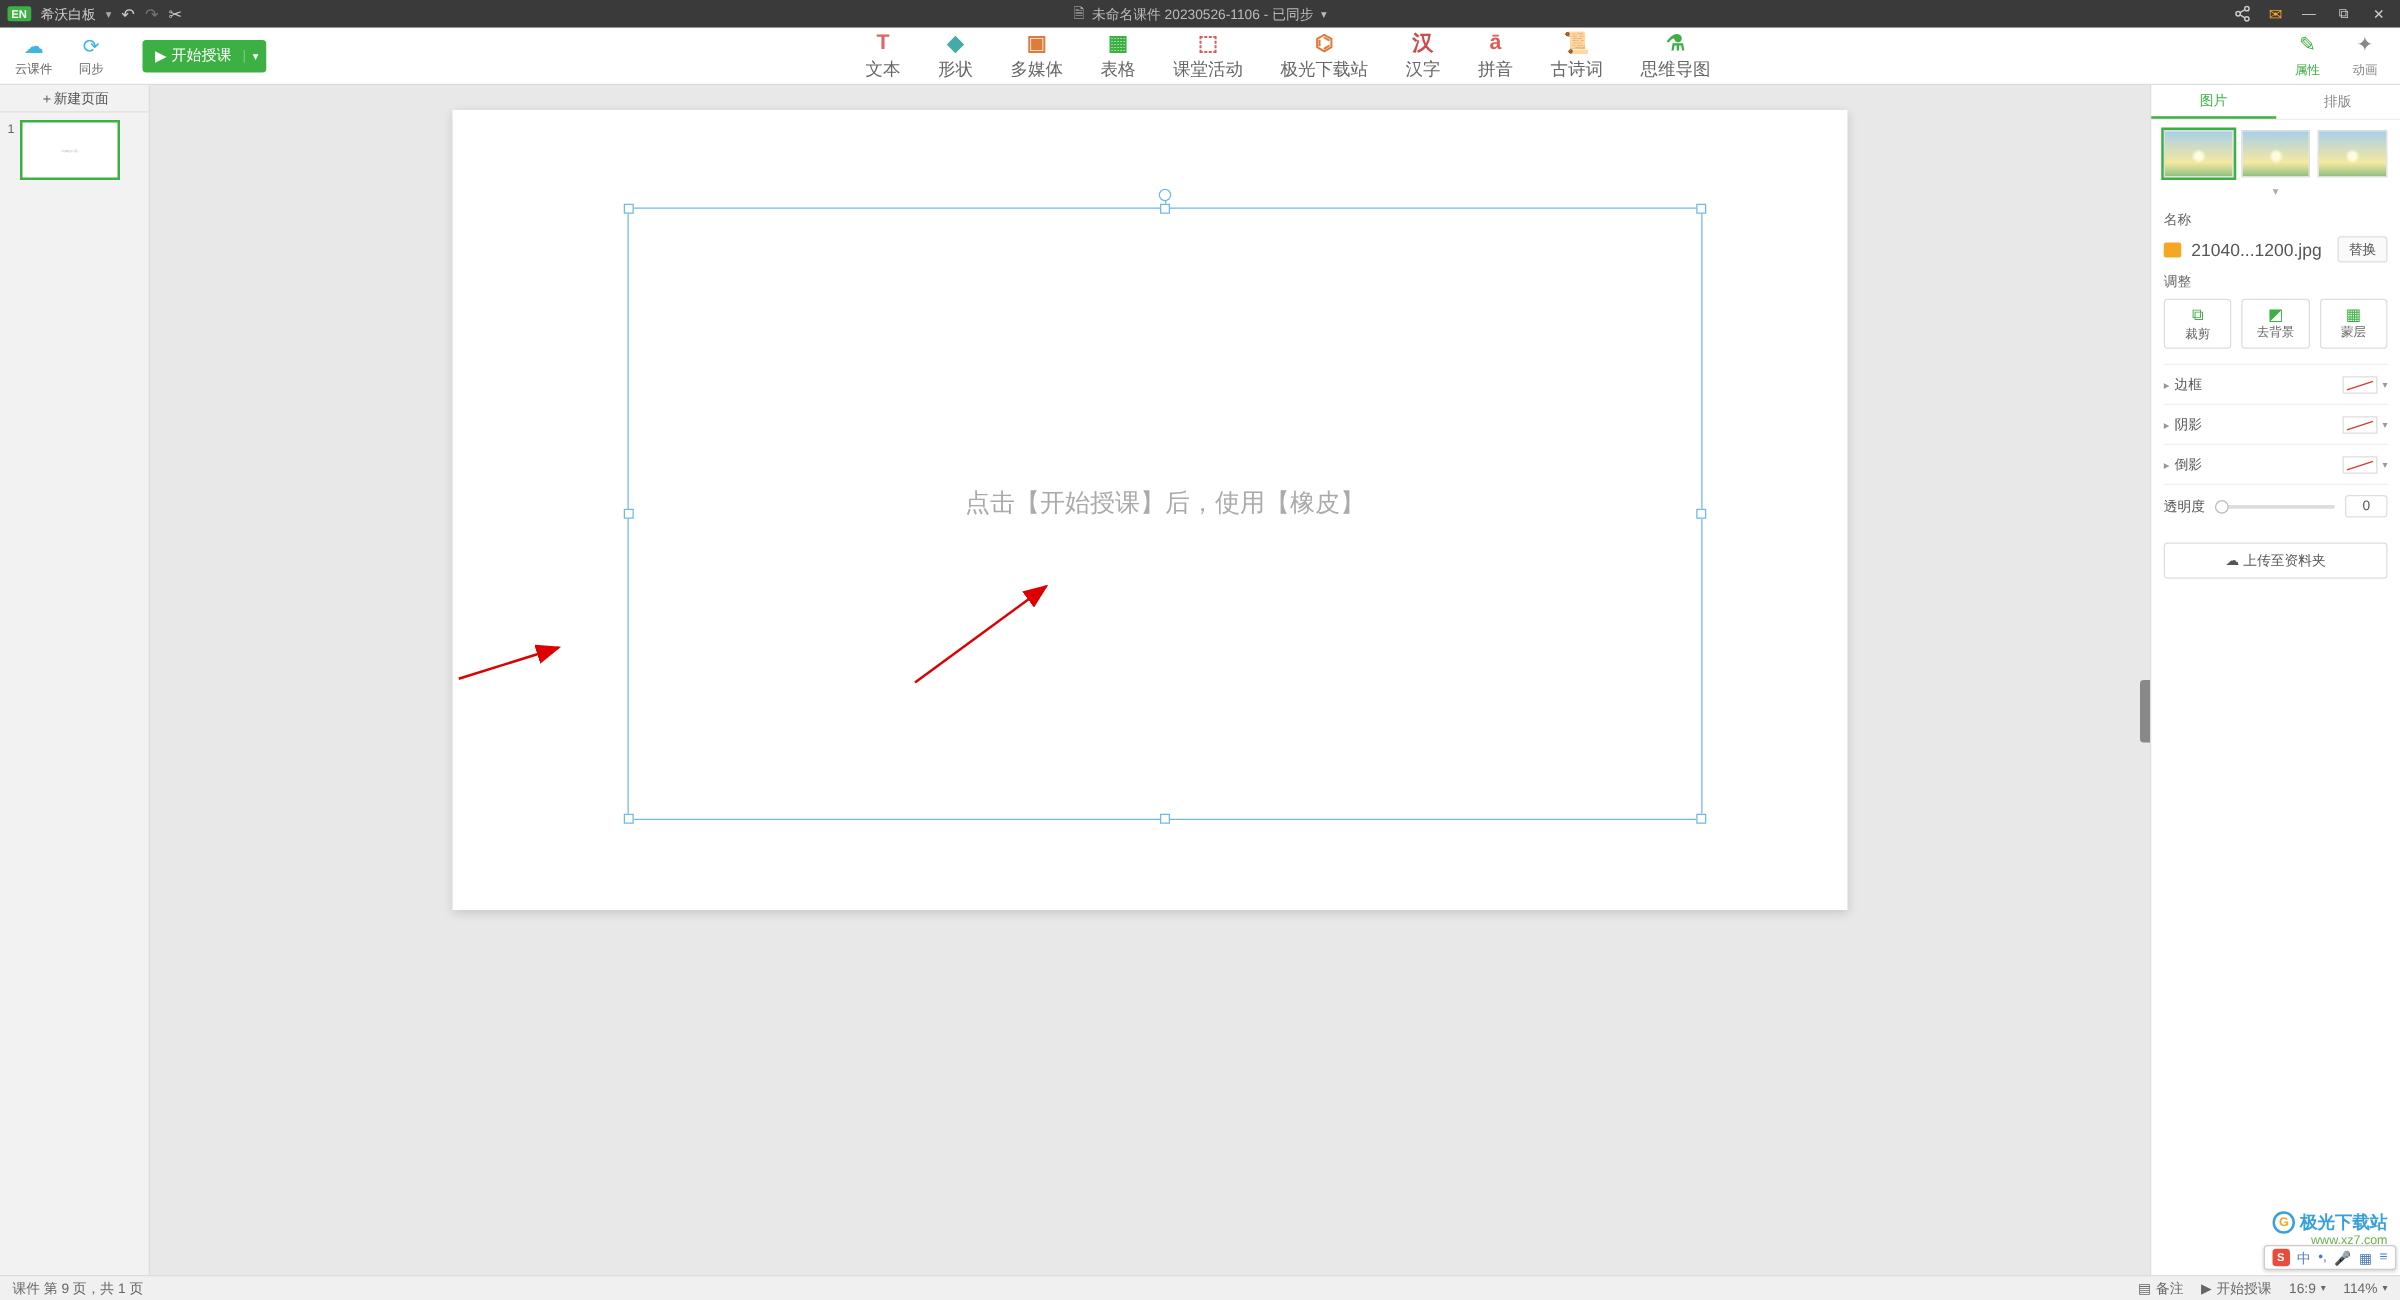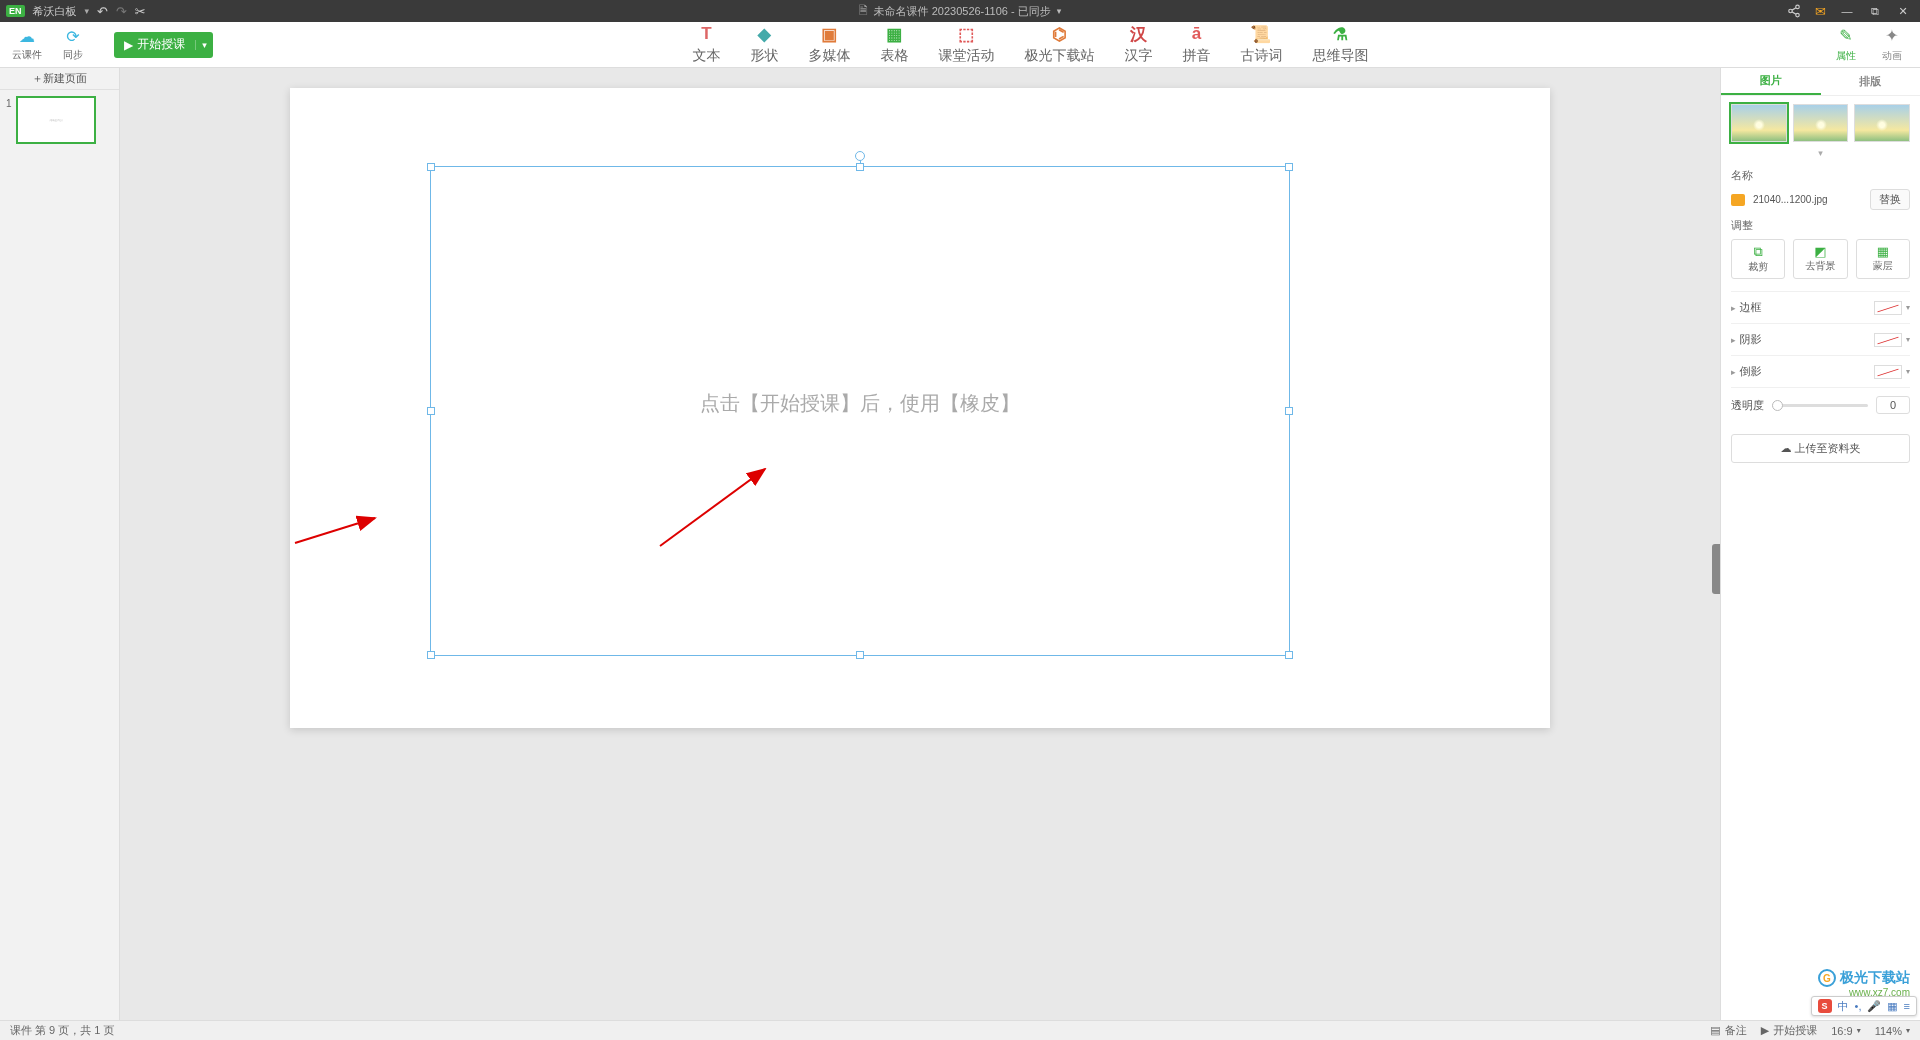--- a/index.html
+++ b/index.html
@@ -43,21 +43,21 @@
 
 .left-panel { width: 120px; background: #f2f2f2; border-right: 1px solid #ddd; display: flex; flex-direction: column; }
 .new-page { height: 22px; display: flex; align-items: center; justify-content: center; font-size: 11px; color: #555; cursor: pointer; border-bottom: 1px solid #e0e0e0; }
 .thumbs { flex: 1; padding: 6px; }
 .thumb-row { display: flex; align-items: flex-start; gap: 4px; }
 .thumb-num { font-size: 10px; color: #666; padding-top: 2px; }
 .thumb { width: 80px; height: 48px; background: #fff; border: 2px solid #3cb043; display: flex; align-items: center; justify-content: center; font-size: 4px; color: #bbb; }
 
 
 .canvas-area { flex: 1; background: #e8e8e8; display: flex; align-items: flex-start; justify-content: center; padding: 20px; position: relative; overflow: hidden; }
-.slide { width: 1260px; height: 640px; background: #fff; box-shadow: 0 2px 8px rgba(0,0,0,0.15); position: relative; }
+.slide { width: 1116px; height: 640px; background: #fff; box-shadow: 0 2px 8px rgba(0,0,0,0.15); position: relative; }
 .sel-box { position: absolute; left: 140px; top: 78px; width: 860px; height: 490px; border: 1px solid #6fb8e8; }
 .sel-handle { position: absolute; width: 8px; height: 8px; background: #fff; border: 1px solid #6fb8e8; }
 .sh-tl { left: -4px; top: -4px; }
 .sh-tr { right: -4px; top: -4px; }
 .sh-bl { left: -4px; bottom: -4px; }
 .sh-br { right: -4px; bottom: -4px; }
 .sh-ml { left: -4px; top: 50%; margin-top: -4px; }
 .sh-mr { right: -4px; top: 50%; margin-top: -4px; }
 .sh-mt { top: -4px; left: 50%; margin-left: -4px; }
 .sh-mb { bottom: -4px; left: 50%; margin-left: -4px; }
@@ -66,34 +66,34 @@
 .sel-text { position: absolute; width: 100%; top: 220px; text-align: center; color: #aaa; font-size: 20px; line-height: 32px; }
 
 .arrow1 { position: absolute; left: 0px; top: 420px; }
 .arrow2 { position: absolute; left: 365px; top: 373px; }
 
 .side-tab { position: absolute; right: 0; top: 50%; width: 8px; height: 50px; background: #888; border-radius: 3px 0 0 3px; cursor: pointer; }
 
 
 .right-panel { width: 200px; background: #fff; border-left: 1px solid #ddd; display: flex; flex-direction: column; font-size: 11px; color: #555; }
 .rp-tabs { display: flex; height: 28px; border-bottom: 1px solid #eee; }
-.rp-tab { flex: 1; display: flex; align-items: center; justify-content: center; cursor: pointer; color: #888; font-weight: bold; }
+.rp-tab { flex: 1; display: flex; align-items: center; justify-content: center; cursor: pointer; color: #888; }
 .rp-tab.active { color: #3cb043; border-bottom: 2px solid #3cb043; }
 .rp-body { flex: 1; overflow-y: auto; padding: 8px 10px; }
 
 .img-styles { display: flex; gap: 6px; margin-bottom: 6px; }
 .img-style { width: 56px; height: 38px; border: 1px solid #ddd; background: linear-gradient(to bottom, #a8d0e8 0%, #f5e8a0 70%, #8fc080 100%); cursor: pointer; position: relative; }
 .img-style.sel { outline: 2px solid #3cb043; }
 .img-style::after { content:''; position:absolute; left:50%; top:40%; width:12px; height:12px; margin-left:-6px; background: radial-gradient(circle,#fffde0 30%,transparent 70%); border-radius:50%; }
 .style-more { text-align: center; color: #aaa; font-size: 9px; cursor: pointer; margin-bottom: 10px; }
 
 .rp-section-title { font-size: 11px; color: #666; margin: 8px 0 6px; }
 .rp-row { display: flex; align-items: center; gap: 8px; margin-bottom: 8px; }
 .filename-ico { width: 14px; height: 12px; background: #f5a623; border-radius: 2px; display:inline-block; }
-.filename { flex: 1; font-size: 10px; color: #555; overflow: hidden; text-overflow: ellipsis; white-space: nowrap; }
+.filename { flex: 1; font-size: 14px; color: #555; overflow: hidden; text-overflow: ellipsis; white-space: nowrap; }
 .btn-sm { border: 1px solid #ddd; background: #fafafa; padding: 2px 8px; font-size: 11px; border-radius: 3px; cursor: pointer; }
 
 .adjust-btns { display: flex; gap: 8px; }
 .adj-btn { flex: 1; border: 1px solid #ddd; border-radius: 3px; padding: 4px 0; text-align: center; cursor: pointer; }
 .adj-btn .ai { color: #3cb043; font-size: 13px; display: block; }
 .adj-btn .al { font-size: 10px; color: #666; }
 
 .expand-row { display: flex; align-items: center; justify-content: space-between; padding: 8px 0; border-top: 1px solid #f0f0f0; cursor: pointer; }
 .expand-row .chev { font-size: 9px; color: #999; margin-right: 4px; }
 .expand-row .preview { width: 28px; height: 14px; border: 1px solid #ddd; position: relative; }

